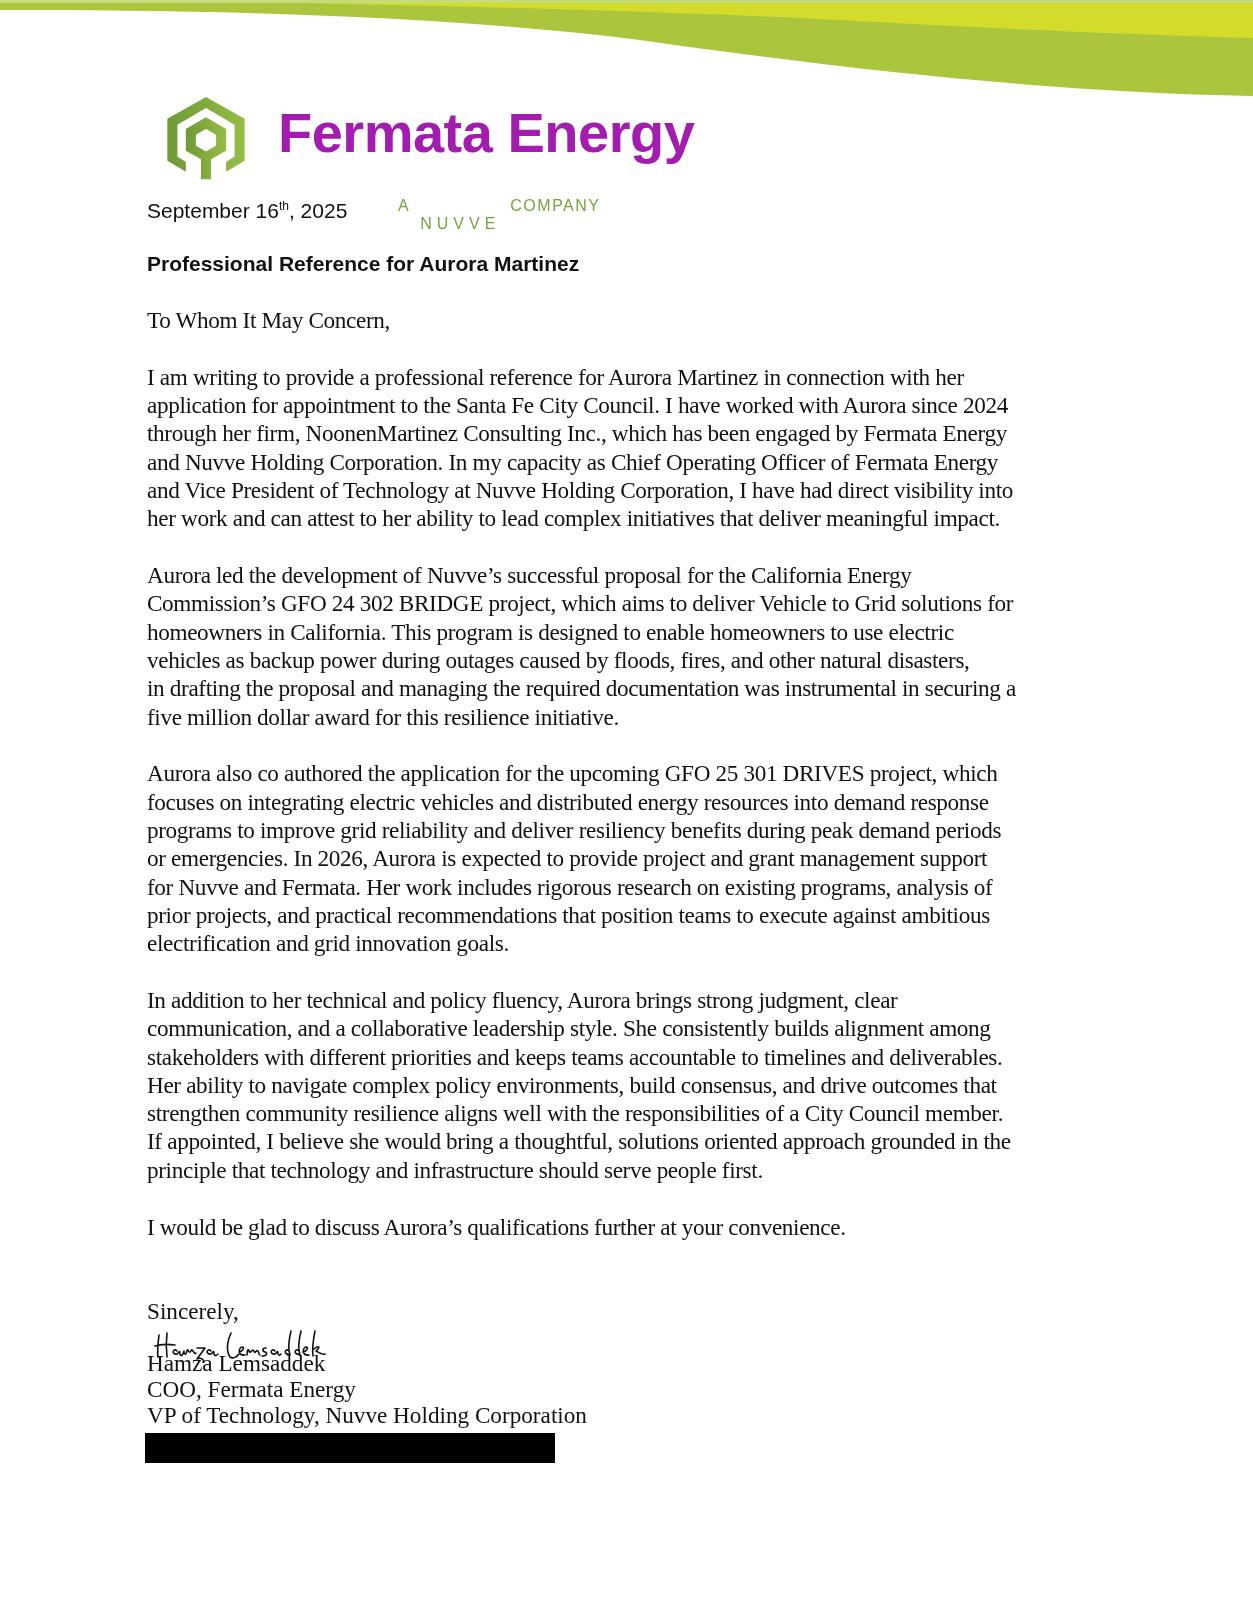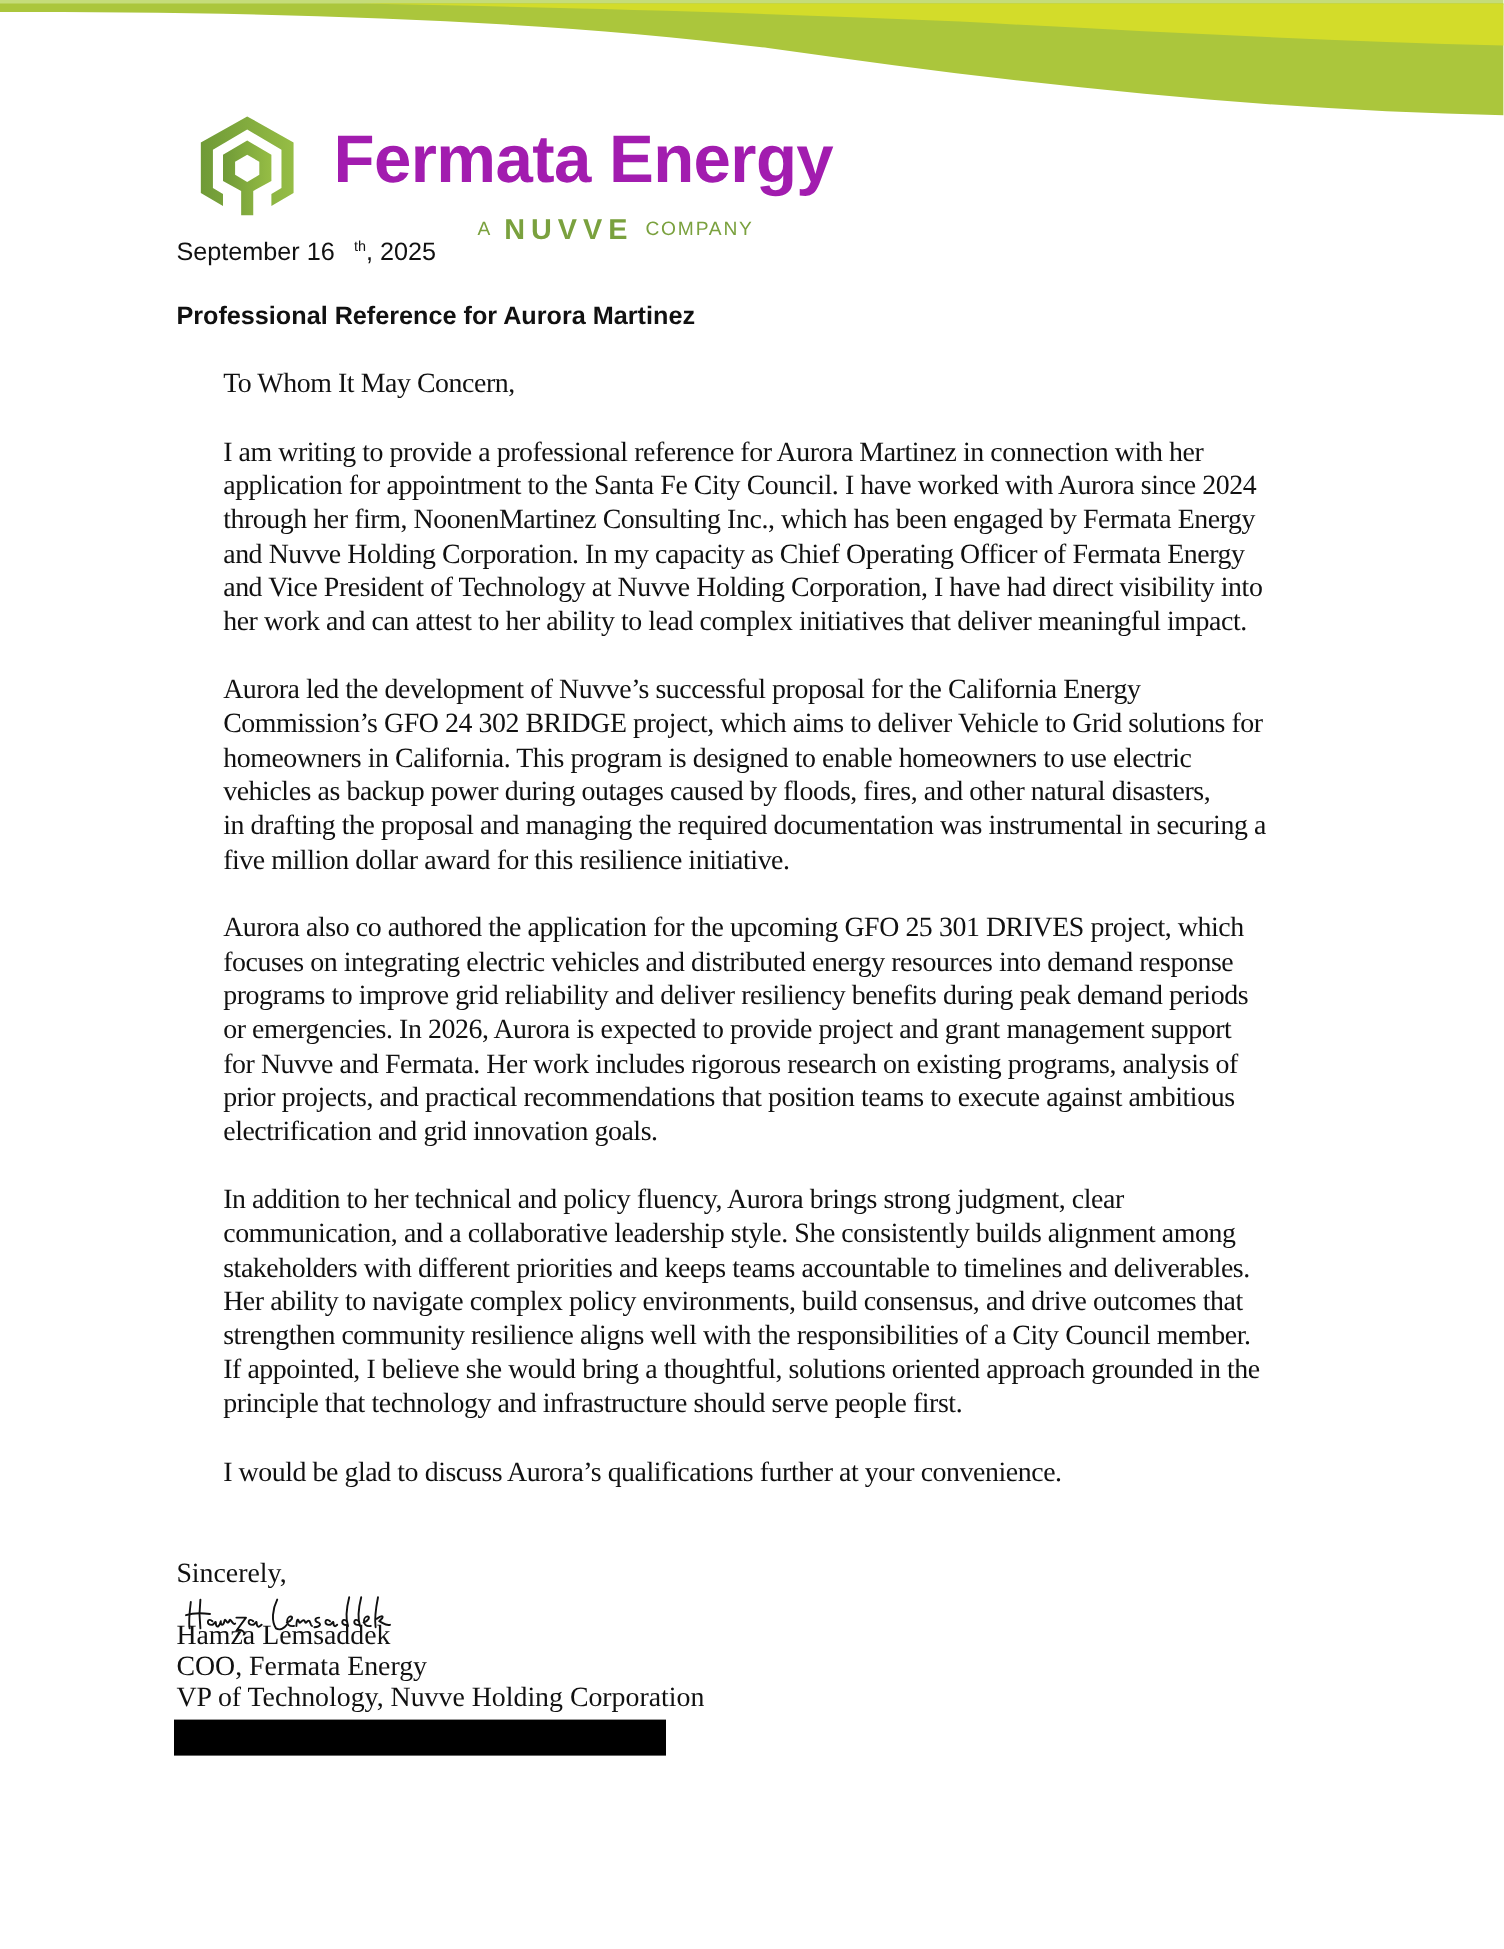--- a/index.html
+++ b/index.html
@@ -55,38 +55,38 @@
       gap: 10px;
       font-family: "Liberation Sans", sans-serif;
       color: #7aa13e;
       white-space: nowrap;
     }
     .tagline .small {
       font-size: 16px;
       letter-spacing: 1.5px;
     }
     .tagline .nuvve {
-      font-size: 24px;
+      font-size: 16px;
       letter-spacing: 5px;
-      font-weight: bold;
+      font-weight: normal;
+      margin-top: 37px;
     }
     .date {
       position: absolute;
       left: 147px;
       top: 199px;
       font-family: "Liberation Sans", sans-serif;
       font-size: 21px;
       color: #111;
       white-space: nowrap;
     }
     .date sup {
       font-size: 12px;
       vertical-align: 8px;
       line-height: 0;
-      margin-left: 16px;
     }
     .subject {
       position: absolute;
       left: 147px;
       top: 252px;
       font-family: "Liberation Sans", sans-serif;
       font-weight: bold;
       font-size: 21px;
       color: #111;
       white-space: nowrap;
@@ -94,21 +94,20 @@
     }
     .content {
       position: absolute;
       left: 147px;
       top: 306px;
       width: 960px;
       font-family: "Liberation Serif", serif;
       font-size: 23.2px;
       line-height: 28.3px;
       color: #111;
-      margin-left: 39px;
     }
     .content p {
       margin: 0 0 28.5px 0;
       letter-spacing: -0.35px;
     }
     .line {
       display: block;
       white-space: nowrap;
     }
     .closing-block {

